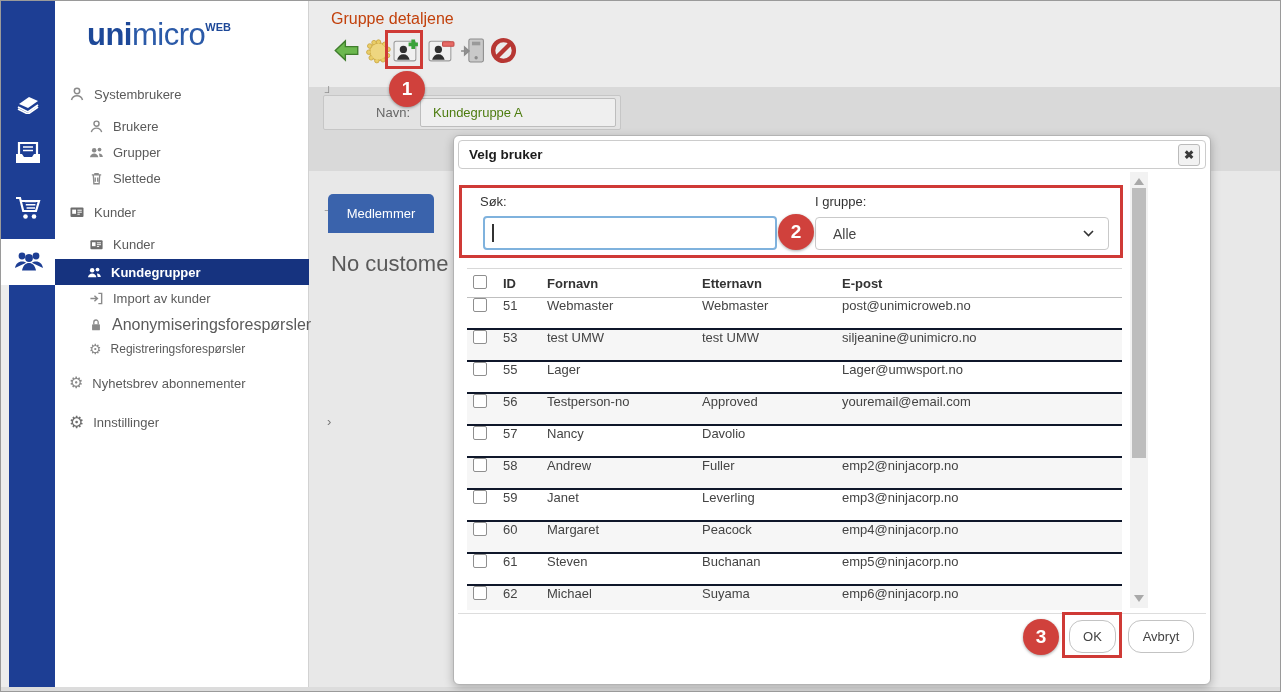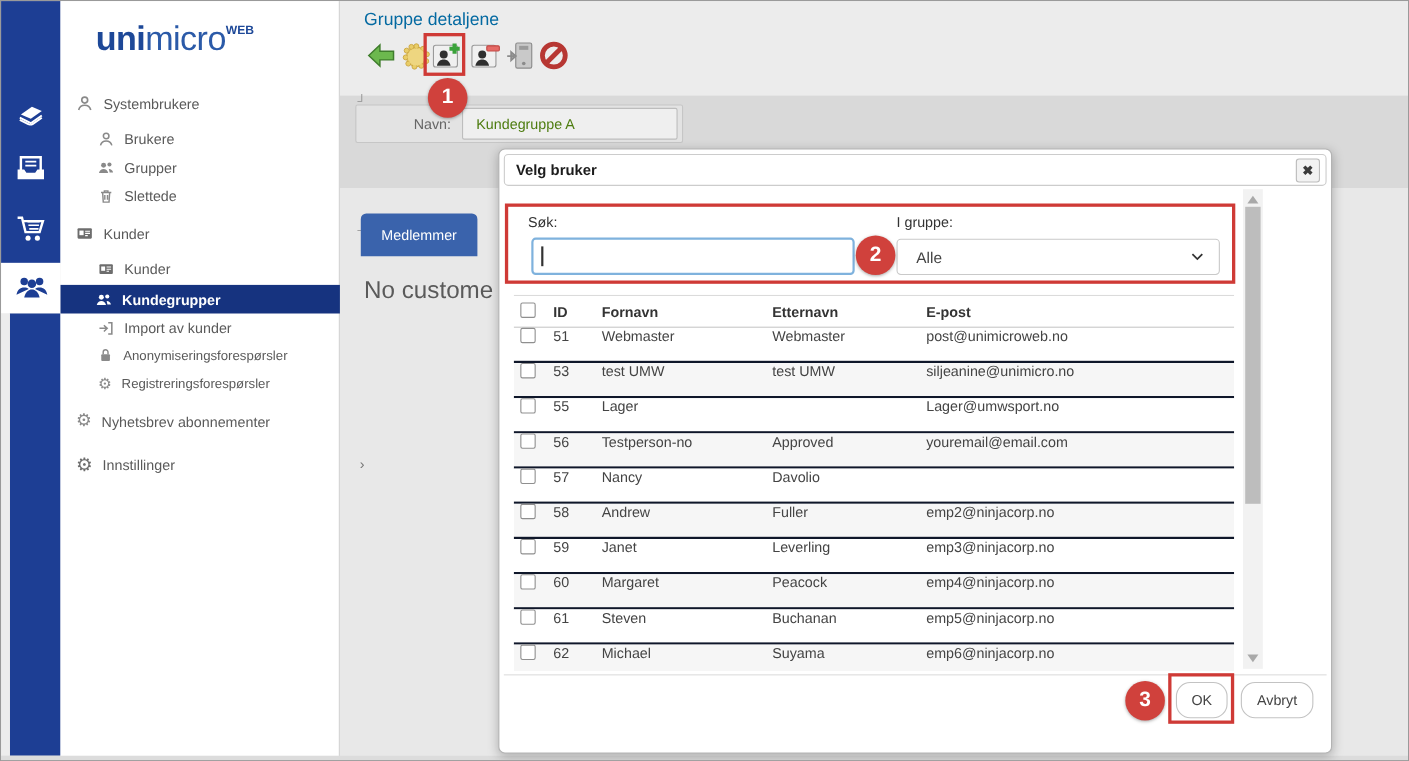--- a/index.html
+++ b/index.html
@@ -30,21 +30,21 @@
 
   .mi { position:absolute; display:flex; align-items:center; gap:9px; font-size:13px; color:#5a5a5a;
         white-space:nowrap; cursor:default; }
   .mi svg, .mi .gi { flex:0 0 auto; }
   .gi { font-size:14px; color:#8a8a8a; line-height:1; }
   .mi-sel { left:0; width:254px; height:26px; background:#16337f; color:#fff; font-weight:bold; padding-left:32px; }
   .corner-glyph { position:absolute; font-size:11px; color:#8f8f8f; }
   .chev { position:absolute; font-size:13px; color:#777; }
 
   
-  .page-title { position:absolute; left:330px; top:9px; font-size:16px; color:#0369a1; z-index:2; }
+  .page-title { position:absolute; left:330px; top:9px; font-size:16px; color:#c2410c; z-index:2; }
   .tb-icon { position:absolute; top:36px; width:27px; height:27px; z-index:2; cursor:pointer; }
 
   
   .navn-box { position:absolute; left:322px; top:94px; width:298px; height:35px; background:#e3e3e3;
               border:1px solid #c6c6c6; border-radius:2px; display:flex; align-items:center; z-index:2; }
   .navn-label { width:96px; text-align:right; padding-right:10px; font-size:13px; color:#666; }
   .navn-input { width:196px; height:29px; background:#efefef; border:1px solid #bdbdbd; border-radius:2px;
                 font-size:13px; color:#4d7c0f; padding-left:12px; display:flex; align-items:center; }
 
   
@@ -228,21 +228,21 @@
     </div>
 
     <div class="mi" style="left:34px; top:290px;">
       <svg viewBox="0 0 16 16" width="15" height="15" fill="none" stroke="#8a8a8a" stroke-width="1.5">
         <path d="M1.5 8h7M5.8 5l3.2 3-3.2 3"></path>
         <path d="M10 2.5h3.5v11H10"></path>
       </svg>
       <span>Import av kunder</span>
     </div>
 
-    <div class="mi" style="left:34px; top:315px; font-size:12px;">
+    <div class="mi" style="left:34px; top:315px; font-size:16px;">
       <svg viewBox="0 0 16 16" width="14" height="14">
         <rect x="3.5" y="7" width="9" height="7" rx="1" fill="#8a8a8a"></rect>
         <path d="M5.5 7V4.8a2.5 2.5 0 0 1 5 0V7" fill="none" stroke="#8a8a8a" stroke-width="1.5"></path>
       </svg>
       <span>Anonymiseringsforespørsler</span>
     </div>
 
     <div class="mi" style="left:34px; top:341px; font-size:12px;">
       <span class="gi">⚙</span>
       <span>Registreringsforespørsler</span>

